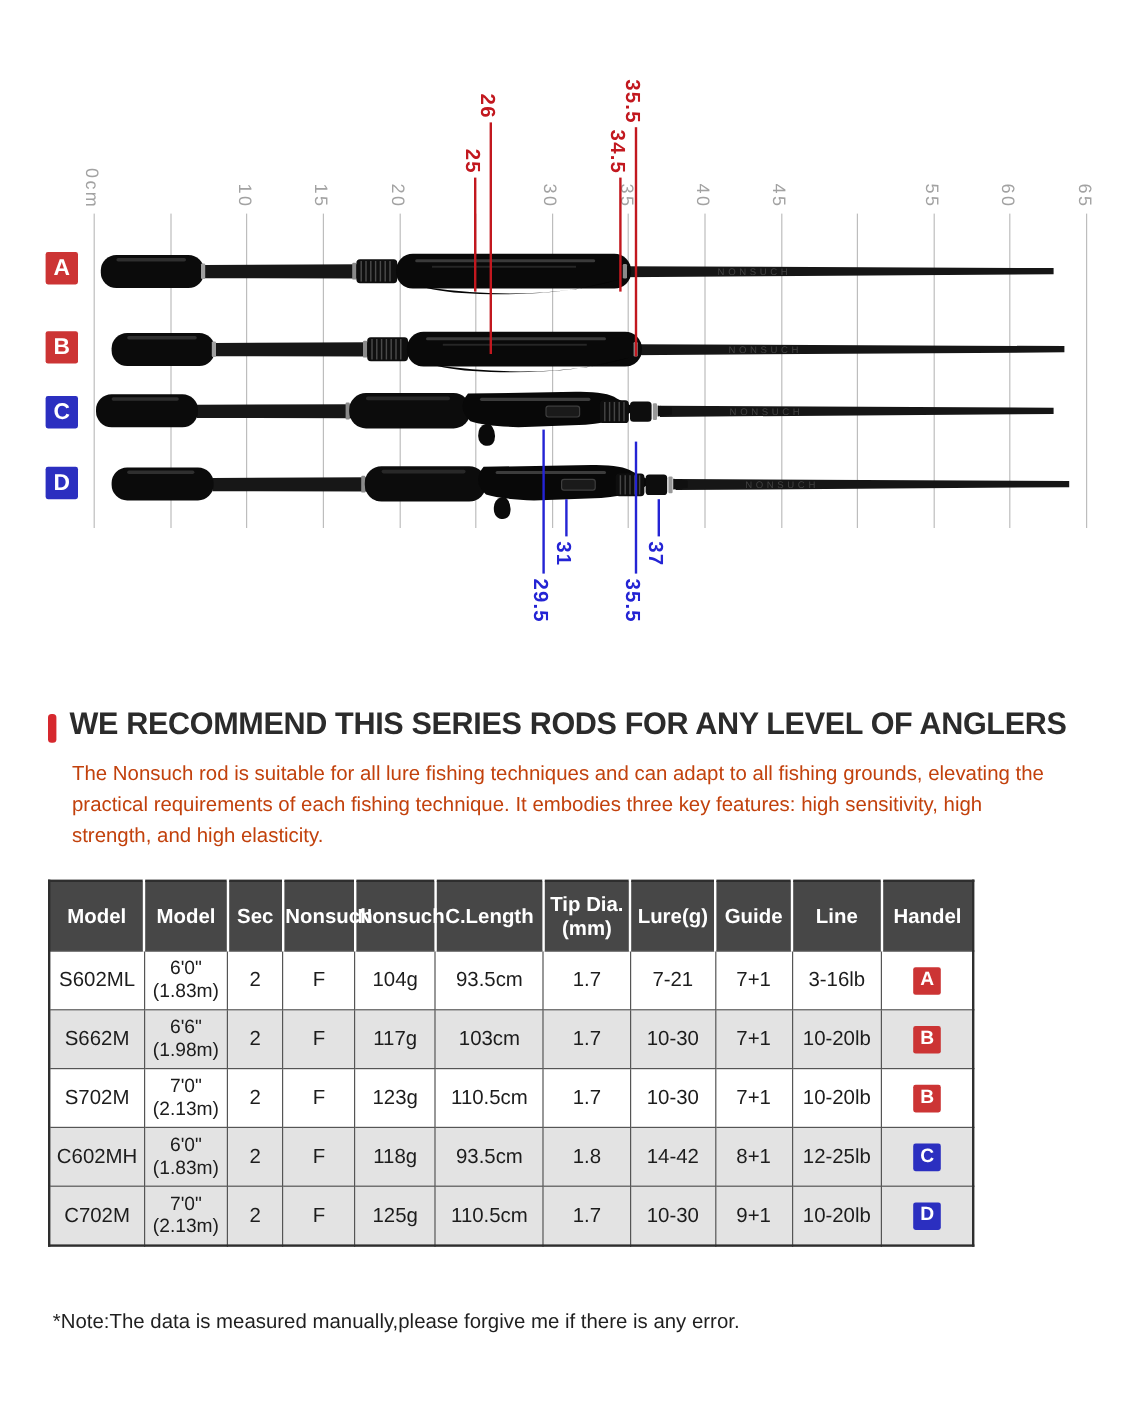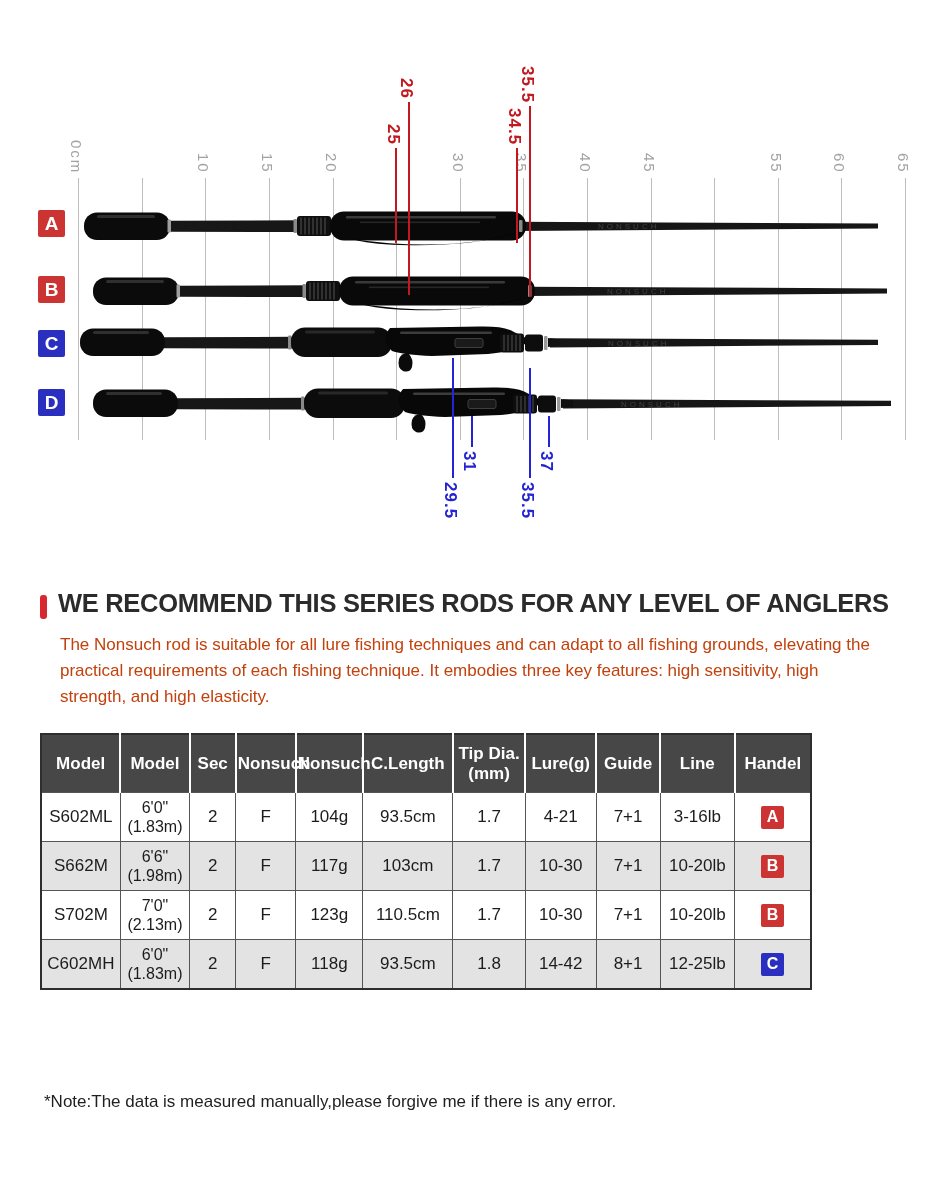--- a/index.html
+++ b/index.html
@@ -205,21 +205,21 @@
           <td>S602ML</td>
           <td>
             <span class="len-ft">6'0"</span>
             <span class="len-m">(1.83m)</span>
           </td>
           <td>2</td>
           <td>F</td>
           <td>104g</td>
           <td>93.5cm</td>
           <td>1.7</td>
-          <td>4-21</td>
+          <td>7-21</td>
           <td>7+1</td>
           <td>3-16lb</td>
           <td><span class="handle-badge red">A</span></td>
         </tr>
         <tr class="alt">
           <td>S662M</td>
           <td>
             <span class="len-ft">6'6"</span>
             <span class="len-m">(1.98m)</span>
           </td>
@@ -258,17 +258,33 @@
           <td>2</td>
           <td>F</td>
           <td>118g</td>
           <td>93.5cm</td>
           <td>1.8</td>
           <td>14-42</td>
           <td>8+1</td>
           <td>12-25lb</td>
           <td><span class="handle-badge blue">C</span></td>
         </tr>
+        <tr class="alt">
+          <td>C702M</td>
+          <td>
+            <span class="len-ft">7'0"</span>
+            <span class="len-m">(2.13m)</span>
+          </td>
+          <td>2</td>
+          <td>F</td>
+          <td>125g</td>
+          <td>110.5cm</td>
+          <td>1.7</td>
+          <td>10-30</td>
+          <td>9+1</td>
+          <td>10-20lb</td>
+          <td><span class="handle-badge blue">D</span></td>
+        </tr>
       </tbody>
   </table>
 
   <p class="note">*Note:The data is measured manually,please forgive me if there is any error.</p>
 </div>
 
 </body></html>

